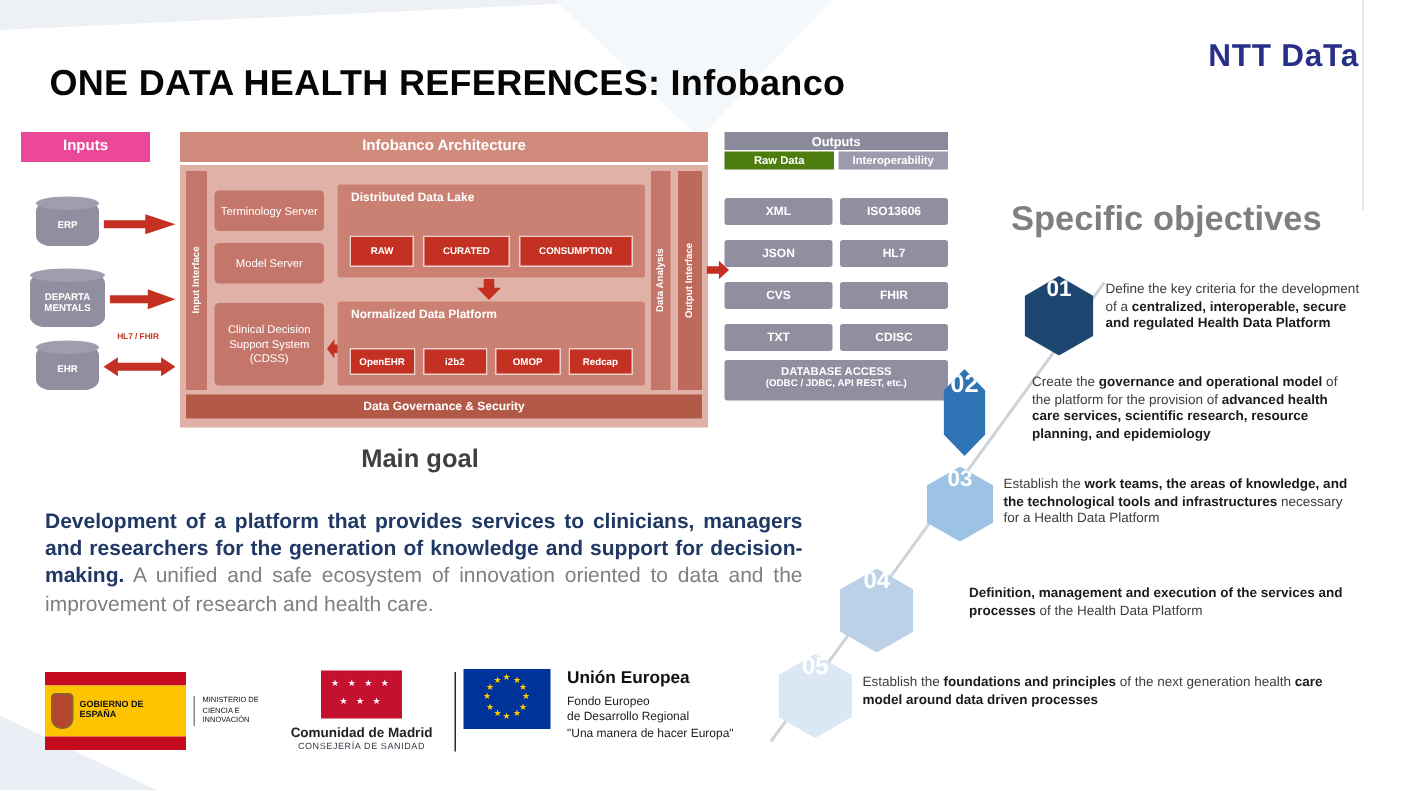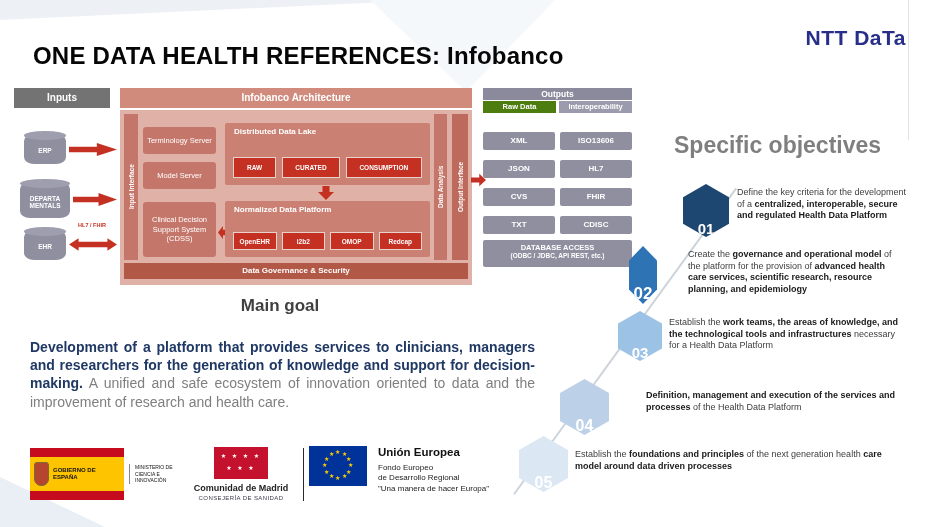--- a/index.html
+++ b/index.html
@@ -12,21 +12,21 @@
   .deco-top{left:0;top:0;width:430px;height:20px;background:#edf1f6;clip-path:polygon(0 0,100% 0,0 100%)}
   .deco-band{left:370px;top:0;width:185px;height:92px;background:#f5f8fb;clip-path:polygon(0 0,100% 0,52% 100%)}
   .deco-bl{left:0;bottom:0;width:105px;height:50px;background:#eaeff5;clip-path:polygon(0 0,100% 100%,0 100%)}
   .deco-vline{left:908px;top:0;width:1px;height:140px;background:#dde3ea}
   
   .title{position:absolute;left:33px;top:42px;font-size:24px;font-weight:800;color:#060606;letter-spacing:.2px}
   .ntt{position:absolute;right:34px;top:26px;font-size:21px;font-weight:bold;color:#272f88;letter-spacing:.5px}
   
   .arch{position:absolute;left:14px;top:88px;width:618px;height:200px}
   .hdr{position:absolute;color:#fff;font-weight:bold;text-align:center}
-  .inputs-hdr{left:0;top:0;width:96px;height:20px;background:#737373;font-size:10px;line-height:20px}
+  .inputs-hdr{left:0;top:0;width:86px;height:20px;background:#ec4899;font-size:10px;line-height:20px}
   .arch-hdr{left:106px;top:0;width:352px;height:20px;background:#d18b7d;font-size:10px;line-height:20px}
   .outputs-hdr{left:469px;top:0;width:149px;height:12px;background:#8a8a9c;font-size:8.5px;line-height:12px}
   .raw-hdr{left:469px;top:13px;width:73px;height:12px;background:#4d7c0f;font-size:7.5px;line-height:12px}
   .int-hdr{left:545px;top:13px;width:73px;height:12px;background:#9b9bad;font-size:7.5px;line-height:12px}
   .arch-body{position:absolute;left:106px;top:22px;width:352px;height:175px;background:#e0b2a7}
   .vbar{position:absolute;background:#c5766a;color:#fff;font-size:6.5px;font-weight:bold;writing-mode:vertical-rl;transform:rotate(180deg);display:flex;align-items:center;justify-content:center;text-align:center}
   .bar-input{left:4px;top:4px;width:14px;height:146px}
   .bar-analysis{left:314px;top:4px;width:13px;height:146px}
   .bar-output{left:332px;top:4px;width:16px;height:146px;background:#bd6a5d}
   .sbox{position:absolute;background:#c5766a;border-radius:3px;color:#fff;font-size:7.5px;font-weight:normal;display:flex;align-items:center;justify-content:center;text-align:center;padding:2px;line-height:1.25}
@@ -99,21 +99,21 @@
   .euflag span:nth-of-type(8){left:20px;top:27px}
   .euflag span:nth-of-type(9){left:15px;top:23px}
   .euflag span:nth-of-type(10){left:13px;top:16px}
   .euflag span:nth-of-type(11){left:15px;top:10px}
   .euflag span:nth-of-type(12){left:20px;top:5px}
   .eu-name{font-size:11.5px;font-weight:bold;color:#111;margin-bottom:5px}
   .eu-line{font-size:8px;color:#222;line-height:1.3}
   
   .obj-head{position:absolute;left:674px;top:132px;font-size:23px;font-weight:bold;color:#7f7f7f}
   .obj-line{position:absolute;left:737px;top:189px;width:378px;height:2px;background:#cdd3db;transform-origin:0 0;transform:rotate(126deg)}
-  .hex{position:absolute;clip-path:polygon(50% 0,100% 25%,100% 75%,50% 100%,0 75%,0 25%);display:flex;align-items:flex-end;justify-content:center;color:#fff;font-weight:bold}
+  .hex{position:absolute;clip-path:polygon(50% 0,100% 25%,100% 75%,50% 100%,0 75%,0 25%);display:flex;align-items:flex-start;justify-content:center;color:#fff;font-weight:bold}
   .hex1{left:683px;top:184px;width:46px;height:53px;background:#1d4670;font-size:15px}
   .hex2{left:629px;top:246px;width:28px;height:58px;background:#2e74b5;font-size:17px}
   .hex3{left:618px;top:311px;width:44px;height:50px;background:#9cc2e5;font-size:15px}
   .hex4{left:560px;top:379px;width:49px;height:56px;background:#bcd0e8;font-size:16px}
   .hex5{left:519px;top:436px;width:49px;height:56px;background:#dbe7f3;font-size:16px}
   .obj-t{position:absolute;font-size:9px;color:#3d3d3d;line-height:1.28}
   .obj-t b{color:#1b1b1b}
   .ot1{left:737px;top:187px;width:170px}
   .ot2{left:688px;top:249px;width:218px}
   .ot3{left:669px;top:317px;width:238px}

